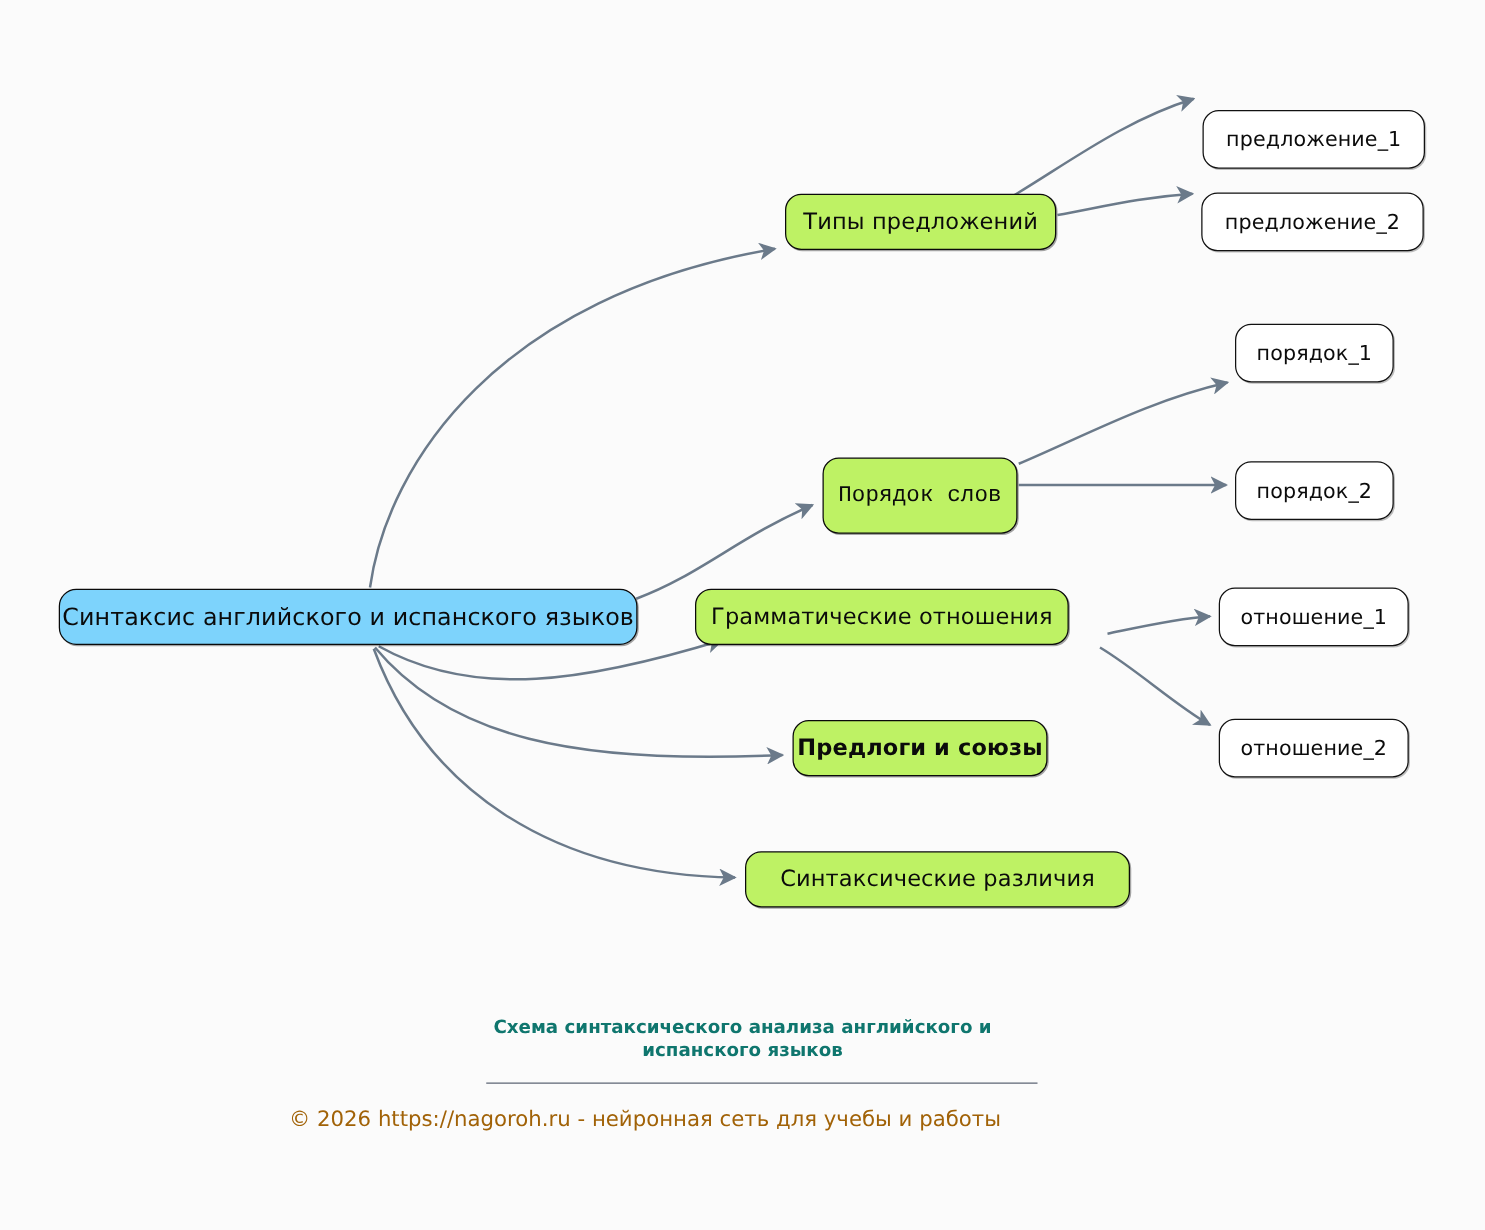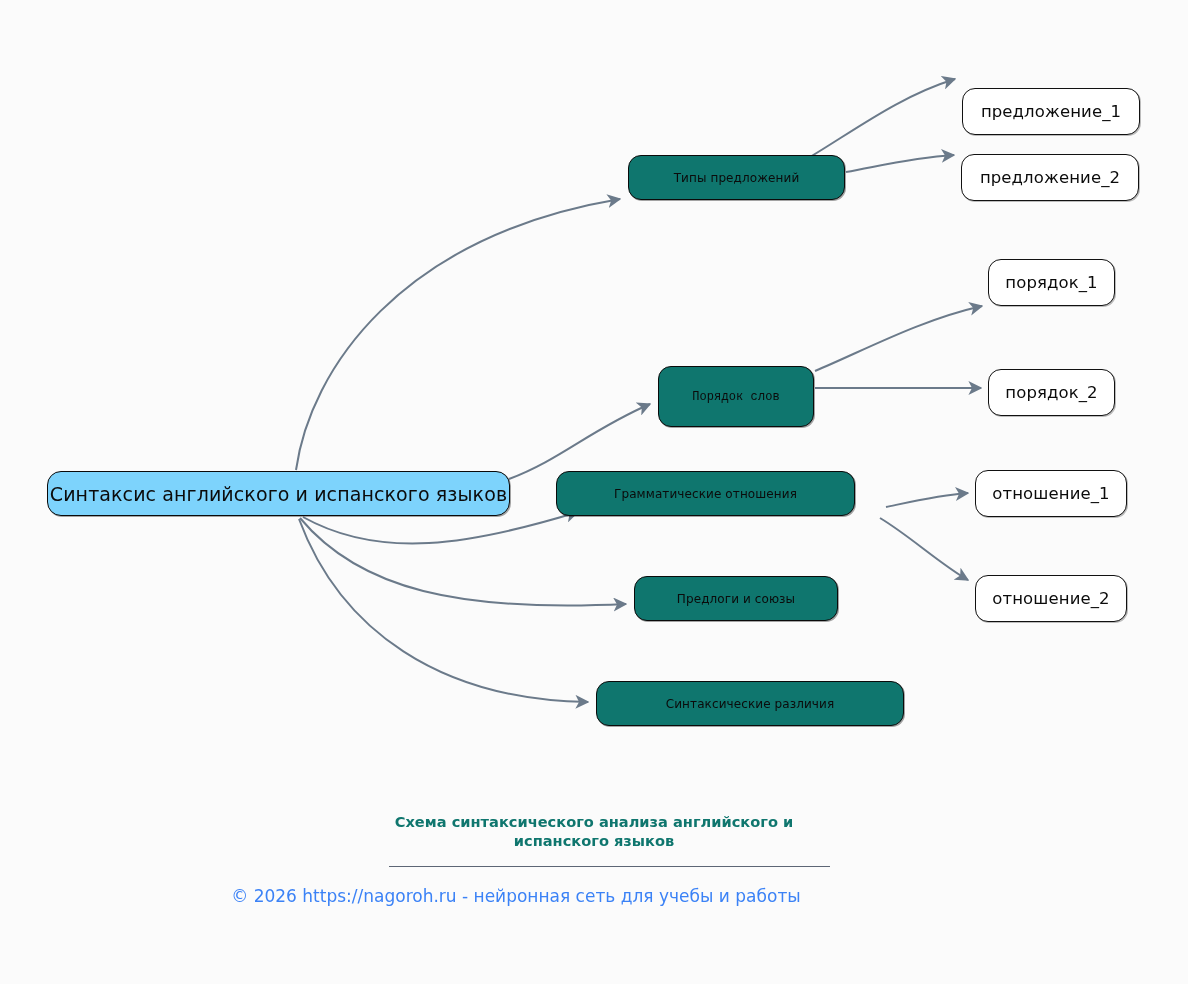--- a/index.html
+++ b/index.html
@@ -39,22 +39,22 @@
     color: #0b0b0b;
     letter-spacing: 0.1px;
   }
   .node-root {
     background: #7dd3fc;
     border-radius: 14px;
     font-size: 19px;
     box-shadow: 1px 1px 0 rgba(0,0,0,0.35);
   }
   .node-branch {
-    background: #0f766e;
-    font-size: 12px;
+    background: #bef264;
+    font-size: 18px;
     box-shadow: 1px 1px 0 rgba(0,0,0,0.35);
   }
   .node-leaf {
     background: #ffffff;
     font-size: 16.5px;
     border-width: 1.5px;
     border-color: #111111;
     box-shadow: 1px 1px 0 rgba(0,0,0,0.25);
   }
   .caption {
@@ -76,21 +76,21 @@
     height: 0;
     border-top: 1.4px solid #5d6675;
   }
   .footer {
     position: absolute;
     left: 0;
     width: 1032px;
     top: 886px;
     text-align: center;
     font-size: 17px;
-    color: #3b82f6;
+    color: #a16207;
   }
 </style>
 </head>
 <body>
 
 <div id="canvas">
 
   <svg id="edges" viewBox="0 0 1188 984" xmlns="http://www.w3.org/2000/svg">
     <defs>
       <marker id="arrow" viewBox="0 0 10 10" refX="9" refY="5" markerWidth="7" markerHeight="7" orient="auto-start-reverse">
@@ -121,21 +121,21 @@
   </div>
 
   <div class="node node-branch" style="left:658px; top:366px; width:156px; height:61px;font-family:Liberation Mono, monospace;">
     <span>Порядок слов</span>
   </div>
 
   <div class="node node-branch" style="left:556px; top:471px; width:299px; height:45px;">
     <span>Грамматические отношения</span>
   </div>
 
-  <div class="node node-branch" style="left:634px; top:576px; width:204px; height:45px;">
+  <div class="node node-branch" style="left:634px; top:576px; width:204px; height:45px;font-weight:bold;">
     <span>Предлоги и союзы</span>
   </div>
 
   <div class="node node-branch" style="left:596px; top:681px; width:308px; height:45px;">
     <span>Синтаксические различия</span>
   </div>
 
   <div class="node node-leaf" style="left:962px; top:48px; width:178px; height:47px;margin-top:40px;">
     <span>предложение_1</span>
   </div>

